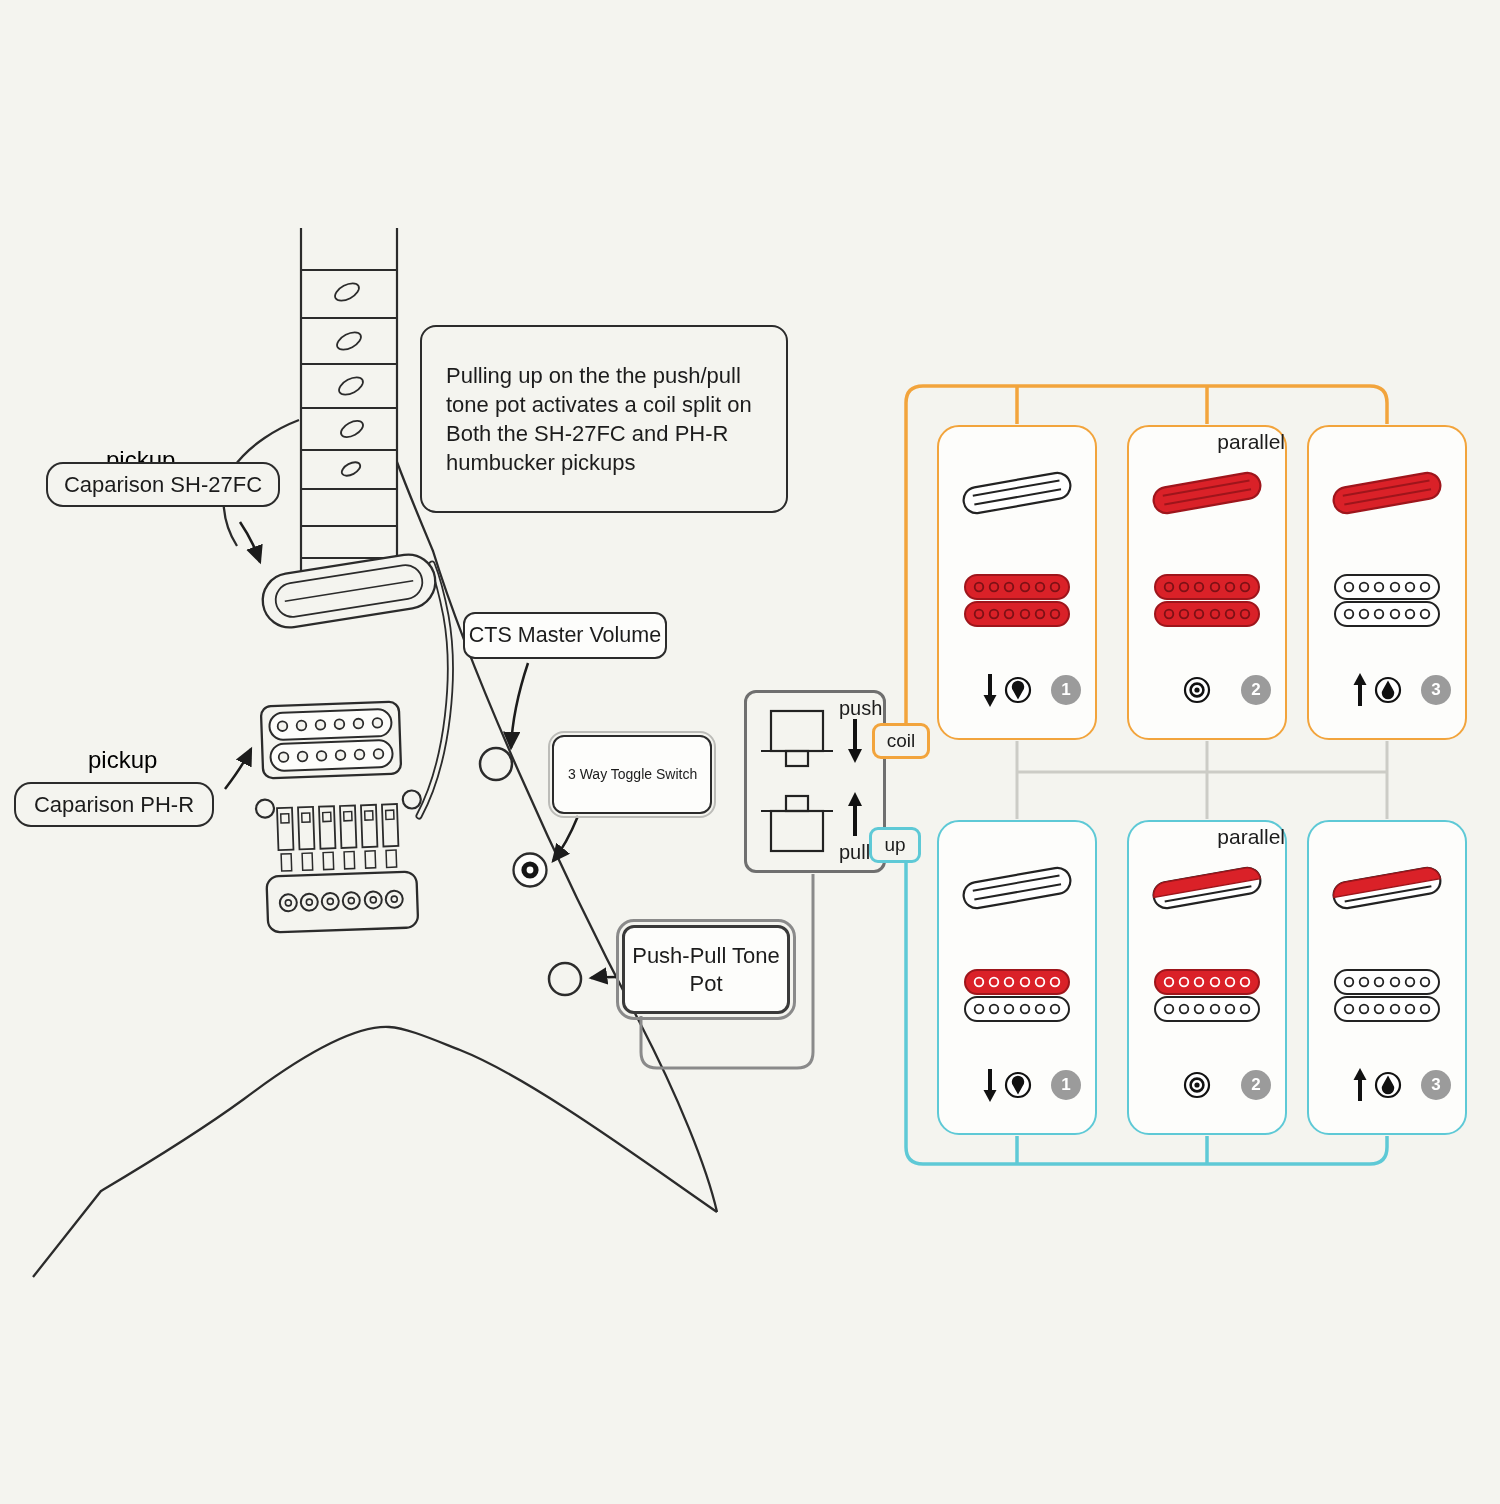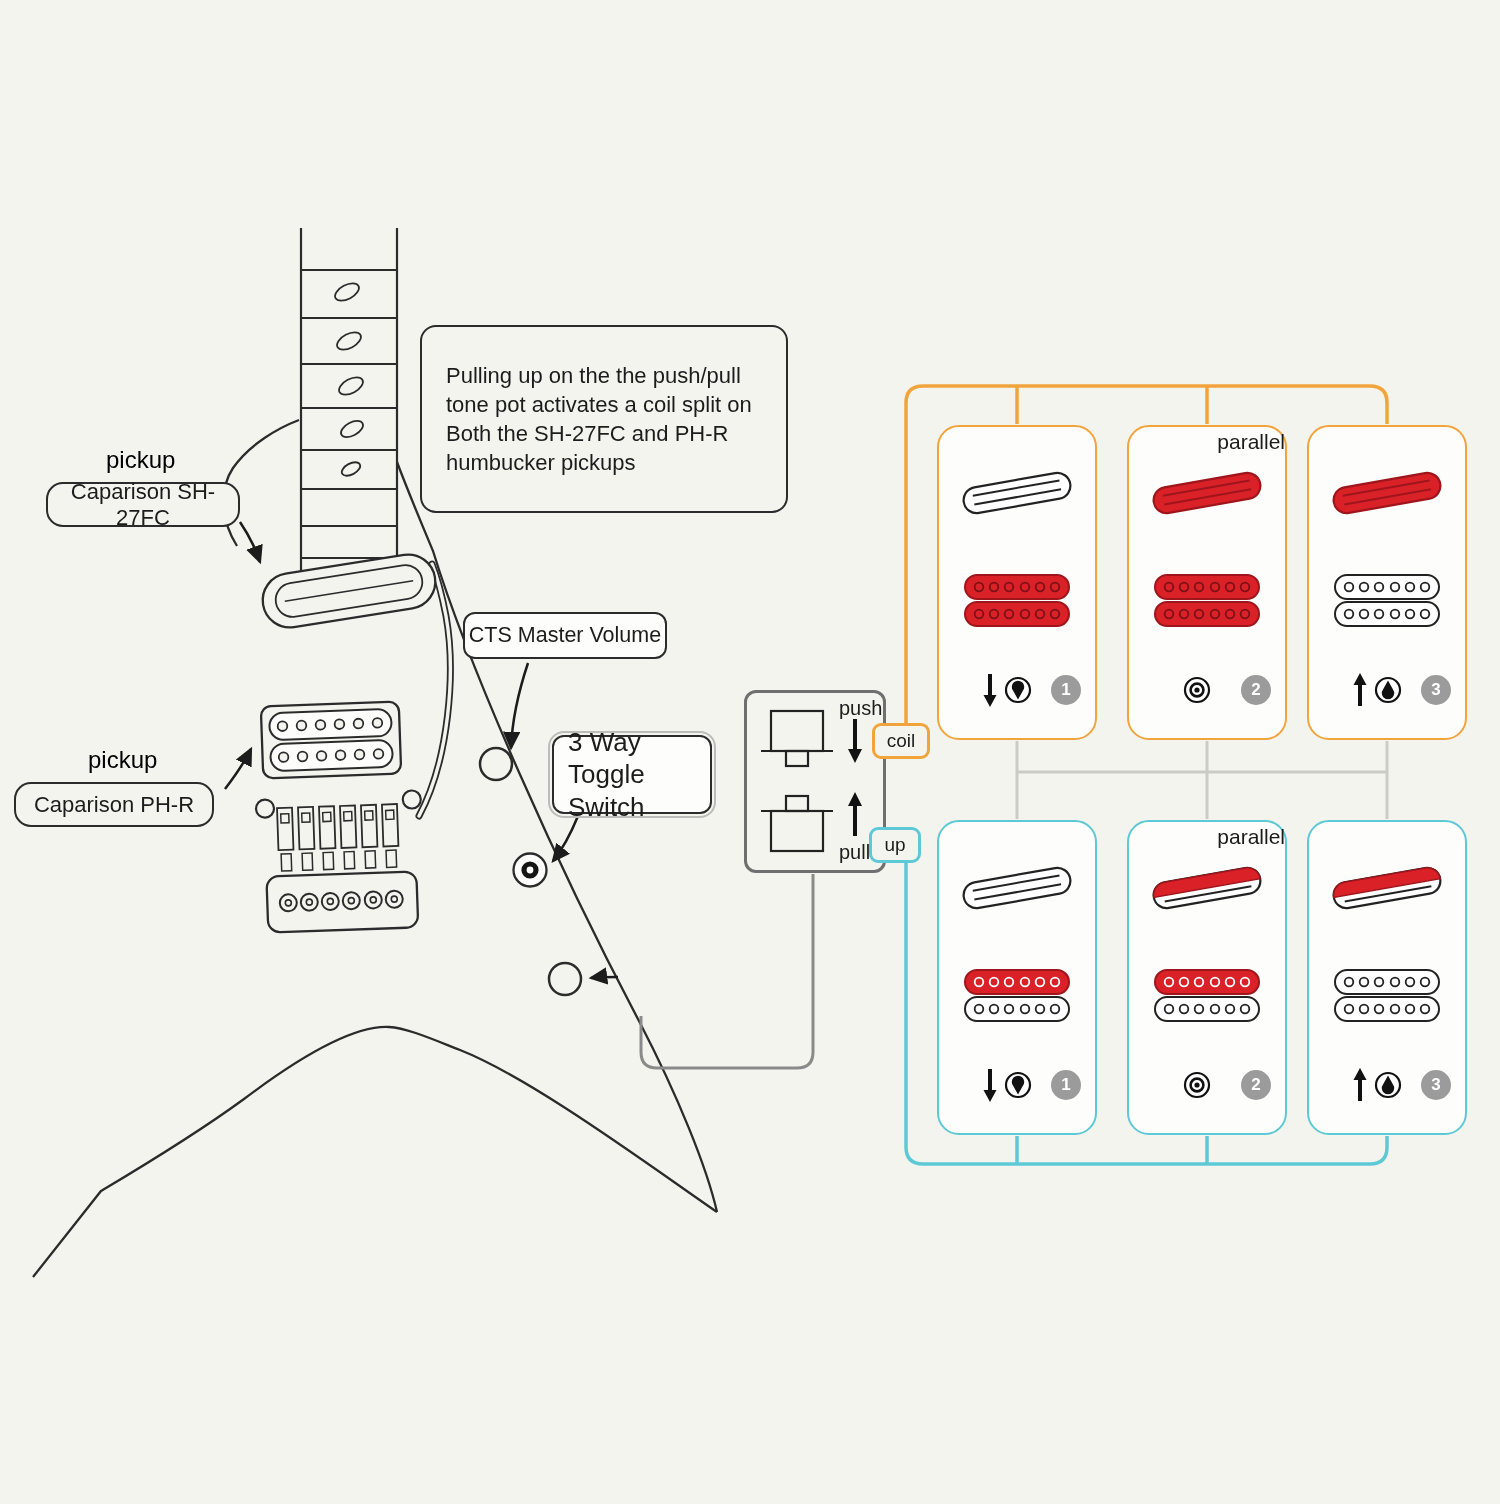--- a/index.html
+++ b/index.html
@@ -3,25 +3,25 @@
 <meta charset="utf-8">
 <style>
   *{margin:0;padding:0;box-sizing:border-box}
   html,body{width:1500px;height:1504px}
   body{background:#f4f4ef;font-family:"Liberation Sans",sans-serif;color:#1c1c1c;position:relative}
   .page{position:absolute;inset:0;width:1500px;height:1504px;overflow:hidden}
   .art{position:absolute;left:0;top:0;z-index:1}
   .box{position:absolute;border:2.5px solid #2b2b2b;background:#f4f4ef;display:flex;align-items:center;justify-content:center;text-align:center;z-index:2}
   .callout{left:420px;top:325px;width:368px;height:188px;border-radius:16px;font-size:22px;line-height:1.33;padding:9px 24px;text-align:left;align-items:center;justify-content:flex-start}
   .name-box{border-radius:17px;font-size:22px;height:45px}
-  .neck-name{left:46px;top:482px;width:194px}
+  .neck-name{left:46px;top:462px;width:234px}
   .bridge-name{left:14px;top:782px;width:200px}
   .pickup-label{position:absolute;color:#000000;font-size:24px;z-index:2}
   .cts{left:463px;top:612px;width:204px;height:47px;border-radius:12px;font-size:21.5px;background:#fdfdfb}
-  .toggle-box{left:552px;top:735px;width:160px;height:79px;border-radius:12px;font-size:26px;line-height:1.25;justify-content:flex-start;text-align:left;padding-left:14px;background:#fdfdfb;outline:2.5px solid #bcbcb8;outline-offset:2.5px}
+  .toggle-box{left:552px;top:735px;width:160px;height:79px;border-radius:12px;font-size:14px;line-height:1.25;justify-content:flex-start;text-align:left;padding-left:14px;background:#fdfdfb;outline:2.5px solid #bcbcb8;outline-offset:2.5px}
   .tone-box{left:622px;top:925px;width:168px;height:89px;border-radius:12px;border:3px solid #3a3a3a;font-size:22px;line-height:1.25;background:#fdfdfb;outline:3px solid #8a8a8a;outline-offset:3px}
   .pp-box{position:absolute;left:744px;top:690px;width:142px;height:183px;border:3px solid #6f6f6f;border-radius:12px;background:#f4f4ef;z-index:2}
   .pp-text{position:absolute;font-size:20px}
   .pp-push{left:92px;top:4px}
   .pp-pull{left:92px;top:148px}
   .chip{position:absolute;background:#f4f4ef;border-radius:9px;display:flex;align-items:center;justify-content:center;font-size:19px;z-index:3}
   .chip-down{left:872px;top:723px;width:58px;height:36px;border:3px solid #f2a43c}
   .chip-up{left:869px;top:827px;width:52px;height:36px;border:3px solid #5ec9d6}
   .card{position:absolute;width:160px;height:315px;border:2.5px solid;border-radius:22px;background:#fdfdfb;z-index:2}
   .parallel{position:absolute;top:3px;width:100%;text-align:right;font-size:21px}
@@ -178,20 +178,21 @@
   <div class="box callout">Pulling up on the the push/pull tone pot activates a  coil split on Both the SH-27FC and PH-R humbucker pickups</div>
 
   <div class="pickup-label" style="left:106px;top:446px">pickup</div>
   <div class="box name-box neck-name">Caparison SH-27FC</div>
 
   <div class="pickup-label" style="left:88px;top:746px">pickup</div>
   <div class="box name-box bridge-name">Caparison PH-R</div>
 
   <div class="box cts">CTS Master Volume</div>
   <div class="box toggle-box">3 Way Toggle Switch</div>
+  <div class="box tone-box">Push-Pull Tone Pot</div>
 
   <div class="pp-box">
     <svg width="136" height="177" viewBox="0 0 136 177" style="position:absolute;left:0;top:0">
       <g fill="none" stroke="#222" stroke-width="2.2">
         <rect x="24" y="18" width="52" height="40"></rect>
         <line x1="14" y1="58" x2="86" y2="58"></line>
         <rect x="39" y="58" width="22" height="15"></rect>
         <rect x="39" y="103" width="22" height="15"></rect>
         <line x1="14" y1="118" x2="86" y2="118"></line>
         <rect x="24" y="118" width="52" height="40"></rect>

